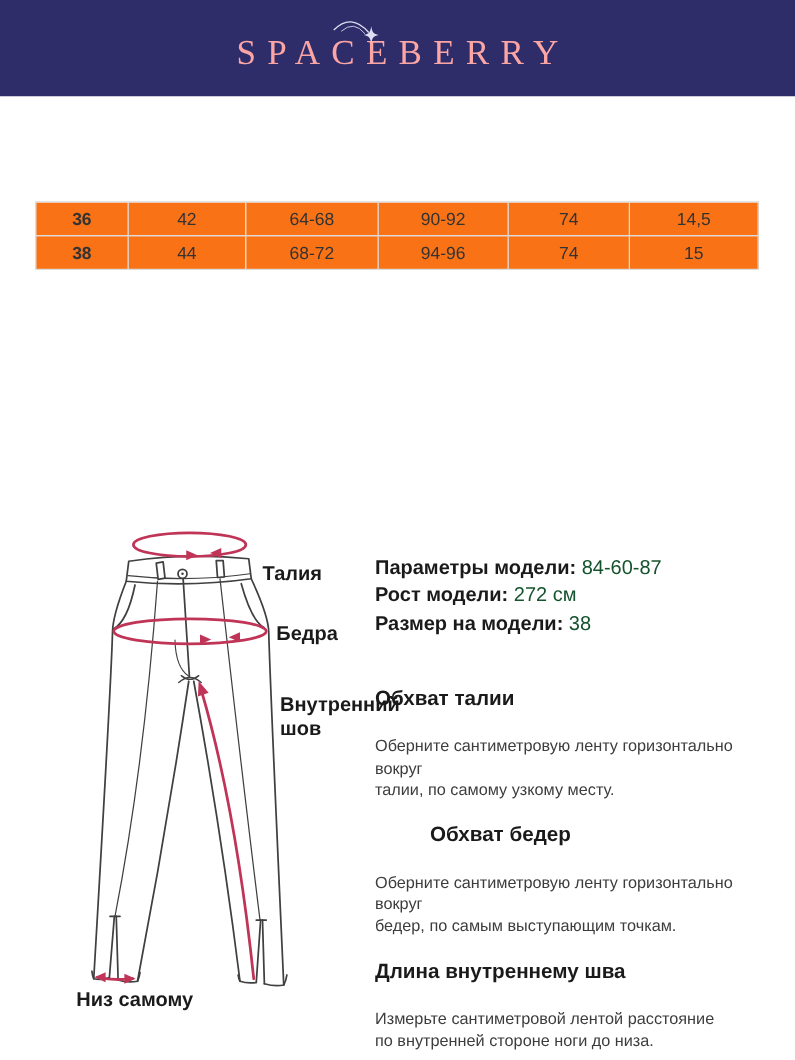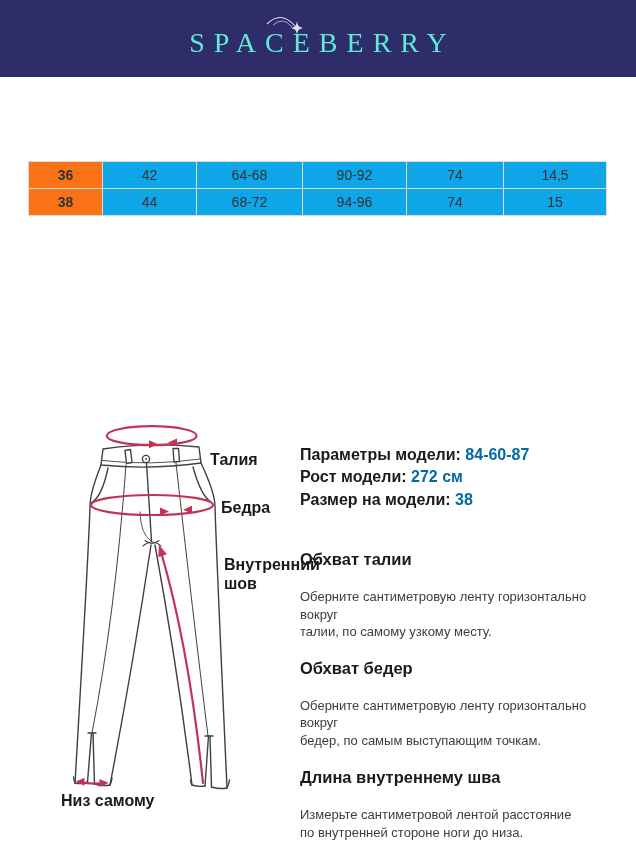--- a/index.html
+++ b/index.html
@@ -3,52 +3,52 @@
 <meta charset="utf-8">
 <style>
   * { margin:0; padding:0; box-sizing:border-box; }
   html,body { width:636px; height:848px; background:#ffffff; overflow:hidden; }
   body { position:relative; font-family:"Liberation Sans", sans-serif; color:#333; }
 
   
   .brand-header { position:absolute; left:0; top:0; width:636px; height:77px;
     background:#2e2c69; display:flex; align-items:center; justify-content:center; }
   .brand-name { font-family:"Liberation Serif", serif; font-size:28px; font-weight:400;
-    letter-spacing:9px; color:#5eead4; padding-left:9px; margin-top:8px; }
+    letter-spacing:9px; color:#fca5a5; padding-left:9px; margin-top:8px; }
   .logo-star { position:absolute; left:261px; top:7px; }
 
   
   .size-table { position:absolute; left:28px; top:161px; border-collapse:collapse;
     table-layout:fixed; }
   .size-table th, .size-table td { border:1px solid #dcdcdc; text-align:center;
     vertical-align:middle; }
   .size-table th { background:#ededed; font-weight:400; font-size:13px; color:#333;
     height:56px; line-height:1.38; white-space:pre-line; padding:0 4px; }
-  .size-table td { background:#0ea5e9; font-size:14px; height:27px; }
+  .size-table td { background:#f97316; font-size:14px; height:27px; }
   .size-table td.first { background:#f97316; font-weight:700; }
 
   
   .diagram { position:absolute; left:45px; top:415px; }
   .dlabel { position:absolute; font-size:16px; font-weight:700; color:#1a1a1a;
     line-height:19px; white-space:pre-line; }
   .lbl-waist  { left:210px; top:430px;margin-top:20px; }
   .lbl-hips   { left:221px; top:498px; }
   .lbl-inseam { left:189px; top:555px;padding-left:35px; }
   .lbl-hem    { left:61px;  top:791px; }
 
   
   .right-col { position:absolute; left:300px; top:444px; width:306px; }
   .model-line { font-size:16px; line-height:22.4px; color:#1a1a1a; }
   .model-line .lab { font-weight:700; }
-  .model-line .val { font-weight:700; color:#0369a1; }
+  .model-line .val { font-weight:400; color:#14532d; }
   .section-title { font-size:16.5px; font-weight:700; color:#1a1a1a; }
   .section-body { font-size:13px; line-height:17.5px; color:#3d3d3d; margin-top:19px;
     white-space:pre-line; }
   .sec-1 .section-title { margin-top:39px; }
-  .sec-2 .section-title { margin-top:18px; }
+  .sec-2 .section-title { margin-top:18px;margin-left:44px; }
   .sec-3 .section-title { margin-top:19px; }
 </style>
 </head>
 <body>
 
 <div class="brand-header">
   <svg class="logo-star" width="48" height="32" viewBox="0 0 48 32">
     <path d="M6,17 Q20,3 34,19" fill="none" stroke="#dfddf0" stroke-width="1.1"></path>
     <path d="M12,18 Q22,9 31,20" fill="none" stroke="#dfddf0" stroke-width="0.7"></path>
     <path d="M36,14 C36.8,19 37.6,19.8 42,21 C37.6,22.2 36.8,23 36,28 C35.2,23 34.4,22.2 30,21 C34.4,19.8 35.2,19 36,14 Z" fill="#dfddf0"></path>

